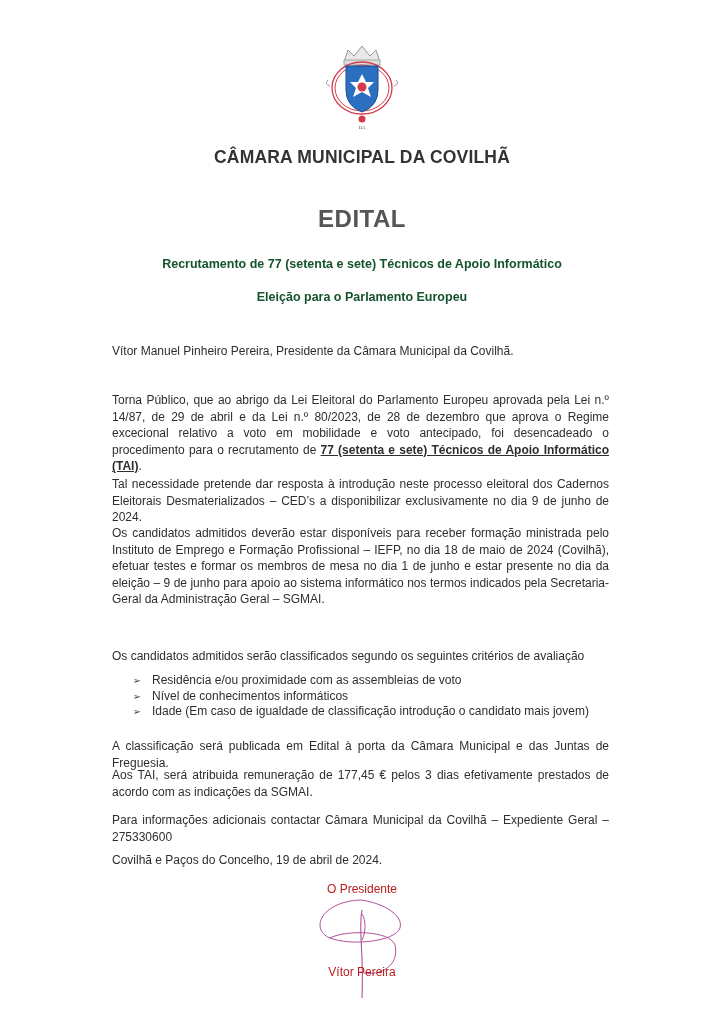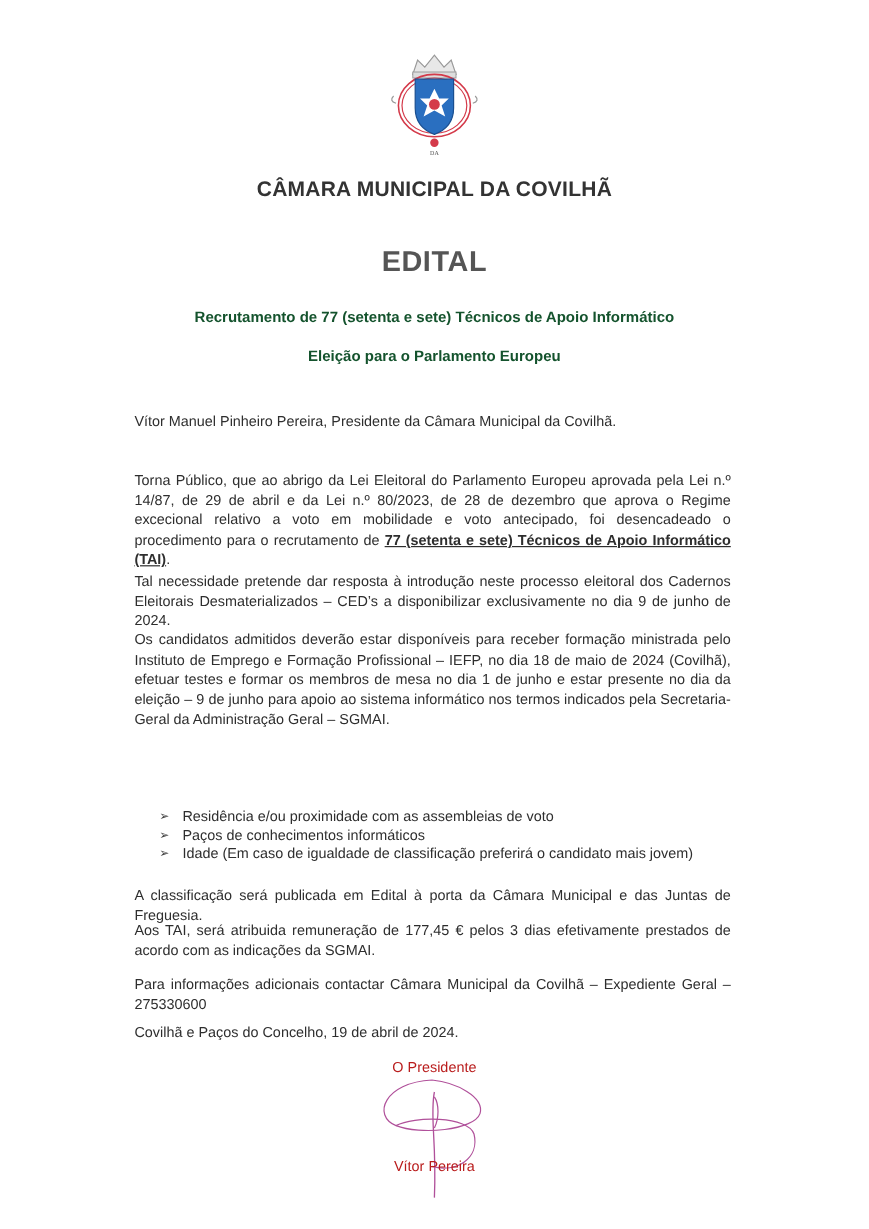--- a/index.html
+++ b/index.html
@@ -76,33 +76,36 @@
 
   <div class="body-text" style="top:476px;">
     <p>Tal necessidade pretende dar resposta à introdução neste processo eleitoral dos Cadernos Eleitorais Desmaterializados – CED’s a disponibilizar exclusivamente no dia 9 de junho de 2024.</p>
   </div>
 
   <div class="body-text" style="top:525px;">
     <p>Os candidatos admitidos deverão estar disponíveis para receber formação ministrada pelo Instituto de Emprego e Formação Profissional – IEFP, no dia 18 de maio de 2024 (Covilhã), efetuar testes e formar os membros de mesa no dia 1 de junho e estar presente no dia da eleição – 9 de junho para apoio ao sistema informático nos termos indicados pela Secretaria-Geral da Administração Geral – SGMAI.</p>
   </div>
 
 
+  <div class="body-text" style="top:648px;">
+    <p>Os candidatos admitidos serão classificados segundo os seguintes critérios de avaliação</p>
+  </div>
 
   <div class="list" style="top:673px;">
     <div class="list-item">
       <span class="bullet">➢</span>
       <span>Residência e/ou proximidade com as assembleias de voto</span>
     </div>
     <div class="list-item">
       <span class="bullet">➢</span>
-      <span>Paços de conhecimentos informáticos</span>
+      <span>Nível de conhecimentos informáticos</span>
     </div>
     <div class="list-item">
       <span class="bullet">➢</span>
-      <span>Idade (Em caso de igualdade de classificação preferirá o candidato mais jovem)</span>
+      <span>Idade (Em caso de igualdade de classificação introdução o candidato mais jovem)</span>
     </div>
   </div>
 
   <div class="body-text" style="top:738px;">
     <p>A classificação será publicada em Edital à porta da Câmara Municipal e das Juntas de Freguesia.</p>
   </div>
 
   <div class="body-text" style="top:767px;">
     <p>Aos TAI, será atribuida remuneração de 177,45 € pelos 3 dias efetivamente prestados de acordo com as indicações da SGMAI.</p>
   </div>

